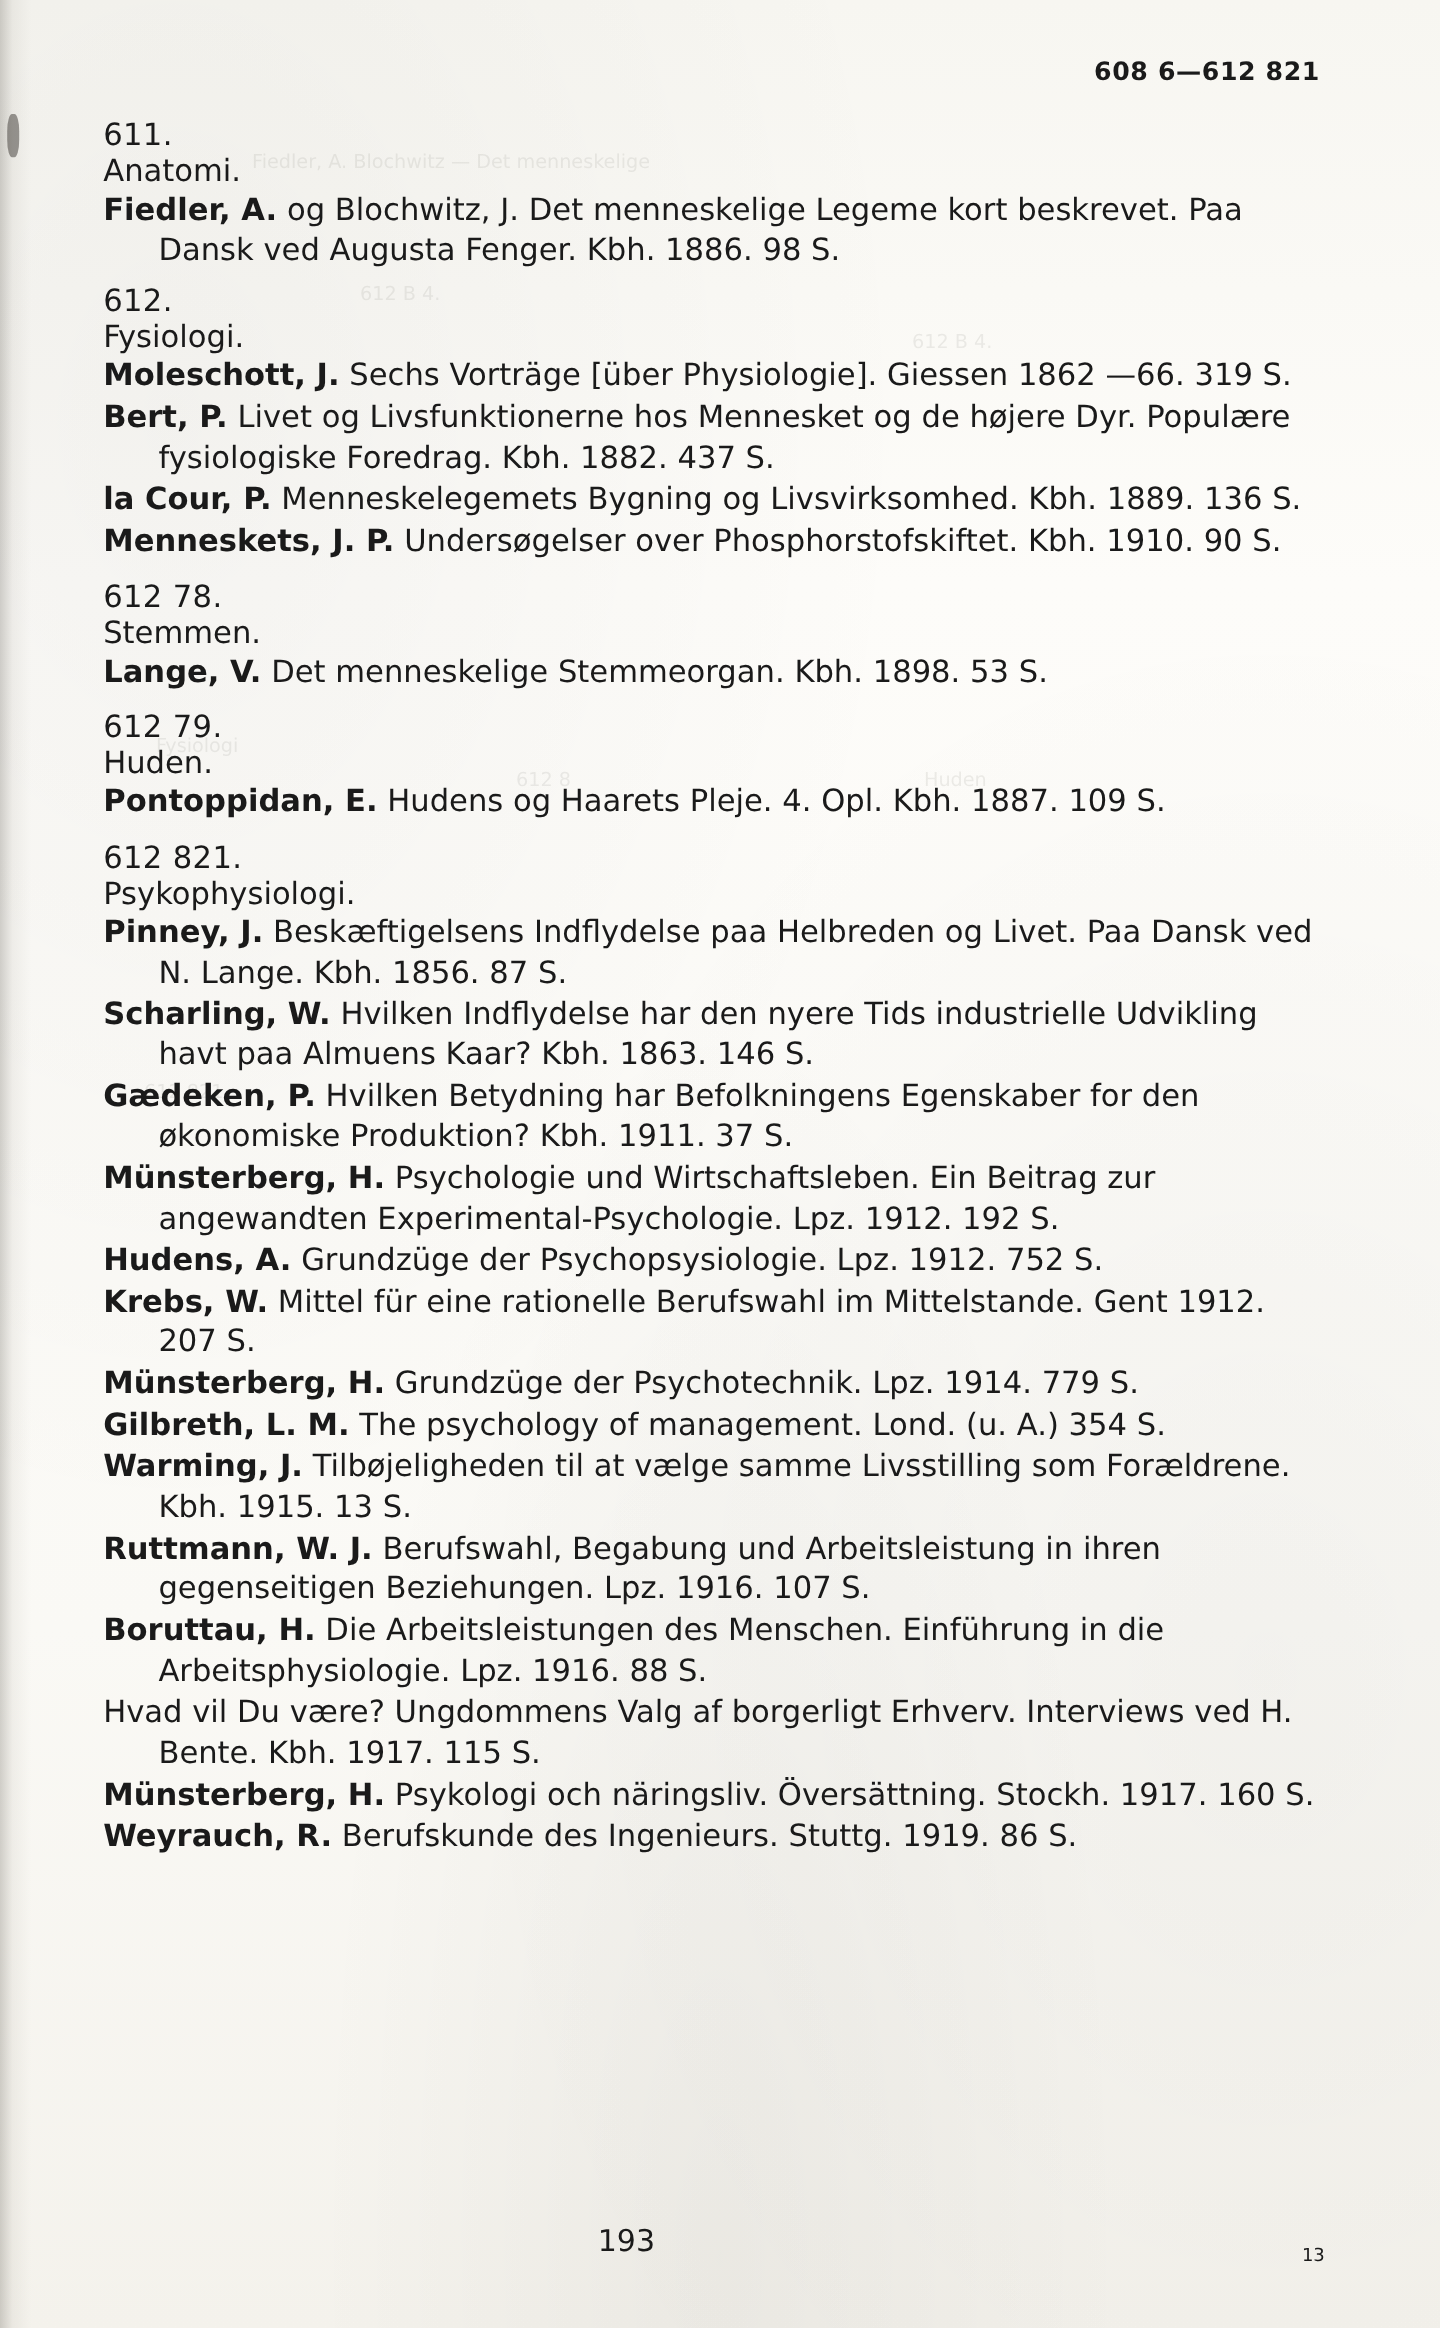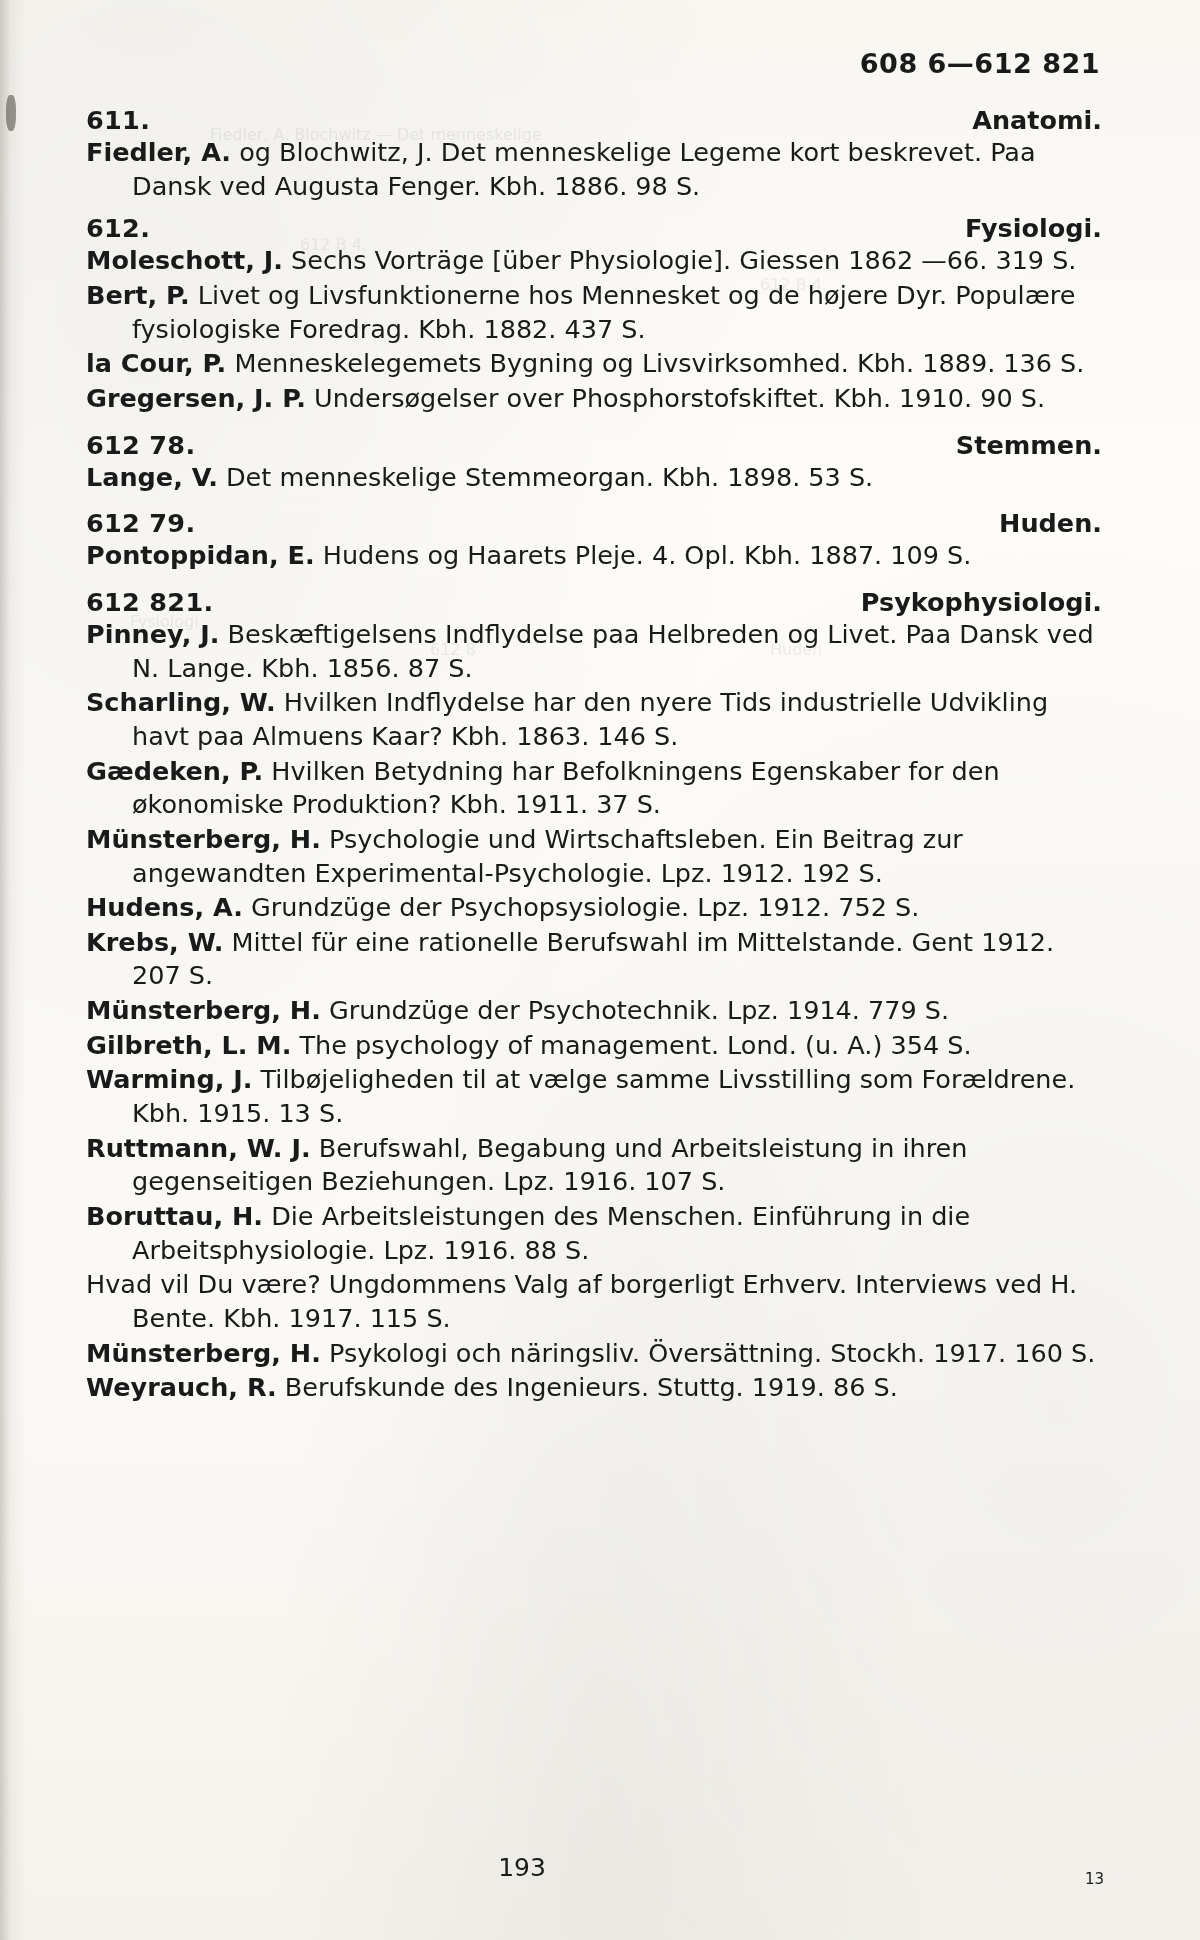--- a/index.html
+++ b/index.html
@@ -50,45 +50,46 @@
   }
   .content {
     position: absolute;
     left: 86px;
     top: 48px;
     width: 1032px;
   }
   .running-head {
     text-align: right;
     font-weight: bold;
-    font-size: 27px;
+    font-size: 21px;
     letter-spacing: 0.5px;
     margin-bottom: 26px;
     padding-right: 18px;
   }
 
   .entry {
     font-size: 25.5px;
     line-height: 1.32;
     margin: 0 16px 1px 0;
     padding-left: 46px;
     text-indent: -46px;
   }
   .entry .auth {
     font-weight: bold;
   }
   .class-line {
     display: flex;
     justify-content: space-between;
     align-items: baseline;
-    font-weight: bold;
+    font-weight: normal;
     font-size: 25.5px;
     margin: 10px 0 1px 0;
     padding-left: 0;
     text-indent: 0;
+    flex-direction: column;
   }
   .class-line .num {
     letter-spacing: 0.3px;
   }
   .class-line .subj {
     padding-right: 16px;
   }
   .class-line.tight {
     margin-top: 14px;
   }
@@ -148,21 +149,21 @@
     </div>
     <p class="entry"><span class="auth">Fiedler, A.</span><span> og Blochwitz, J.  Det menneskelige Legeme kort beskrevet.  Paa Dansk ved Augusta Fenger.  Kbh.  1886.  98 S.</span></p>
 
     <div class="class-line">
       <span class="num">612.</span>
       <span class="subj">Fysiologi.</span>
     </div>
     <p class="entry"><span class="auth">Moleschott, J.</span><span>  Sechs Vorträge [über Physiologie].  Giessen 1862 —66.  319 S.</span></p>
     <p class="entry"><span class="auth">Bert, P.</span><span>  Livet og Livsfunktionerne hos Mennesket og de højere Dyr.  Populære fysiologiske Foredrag.  Kbh.  1882.  437 S.</span></p>
     <p class="entry"><span class="auth">la Cour, P.</span><span>  Menneskelegemets Bygning og Livsvirksomhed.  Kbh. 1889.  136 S.</span></p>
-    <p class="entry"><span class="auth">Gregersen, J. P.</span><span>  Undersøgelser over Phosphorstofskiftet.  Kbh. 1910.  90 S.</span></p>
+    <p class="entry"><span class="auth">Menneskets, J. P.</span><span>  Undersøgelser over Phosphorstofskiftet.  Kbh. 1910.  90 S.</span></p>
 
     <div class="class-line tight">
       <span class="num">612 78.</span>
       <span class="subj">Stemmen.</span>
     </div>
     <p class="entry"><span class="auth">Lange, V.</span><span>  Det menneskelige Stemmeorgan.  Kbh. 1898.  53 S.</span></p>
 
     <div class="class-line tight">
       <span class="num">612 79.</span>
       <span class="subj">Huden.</span>

